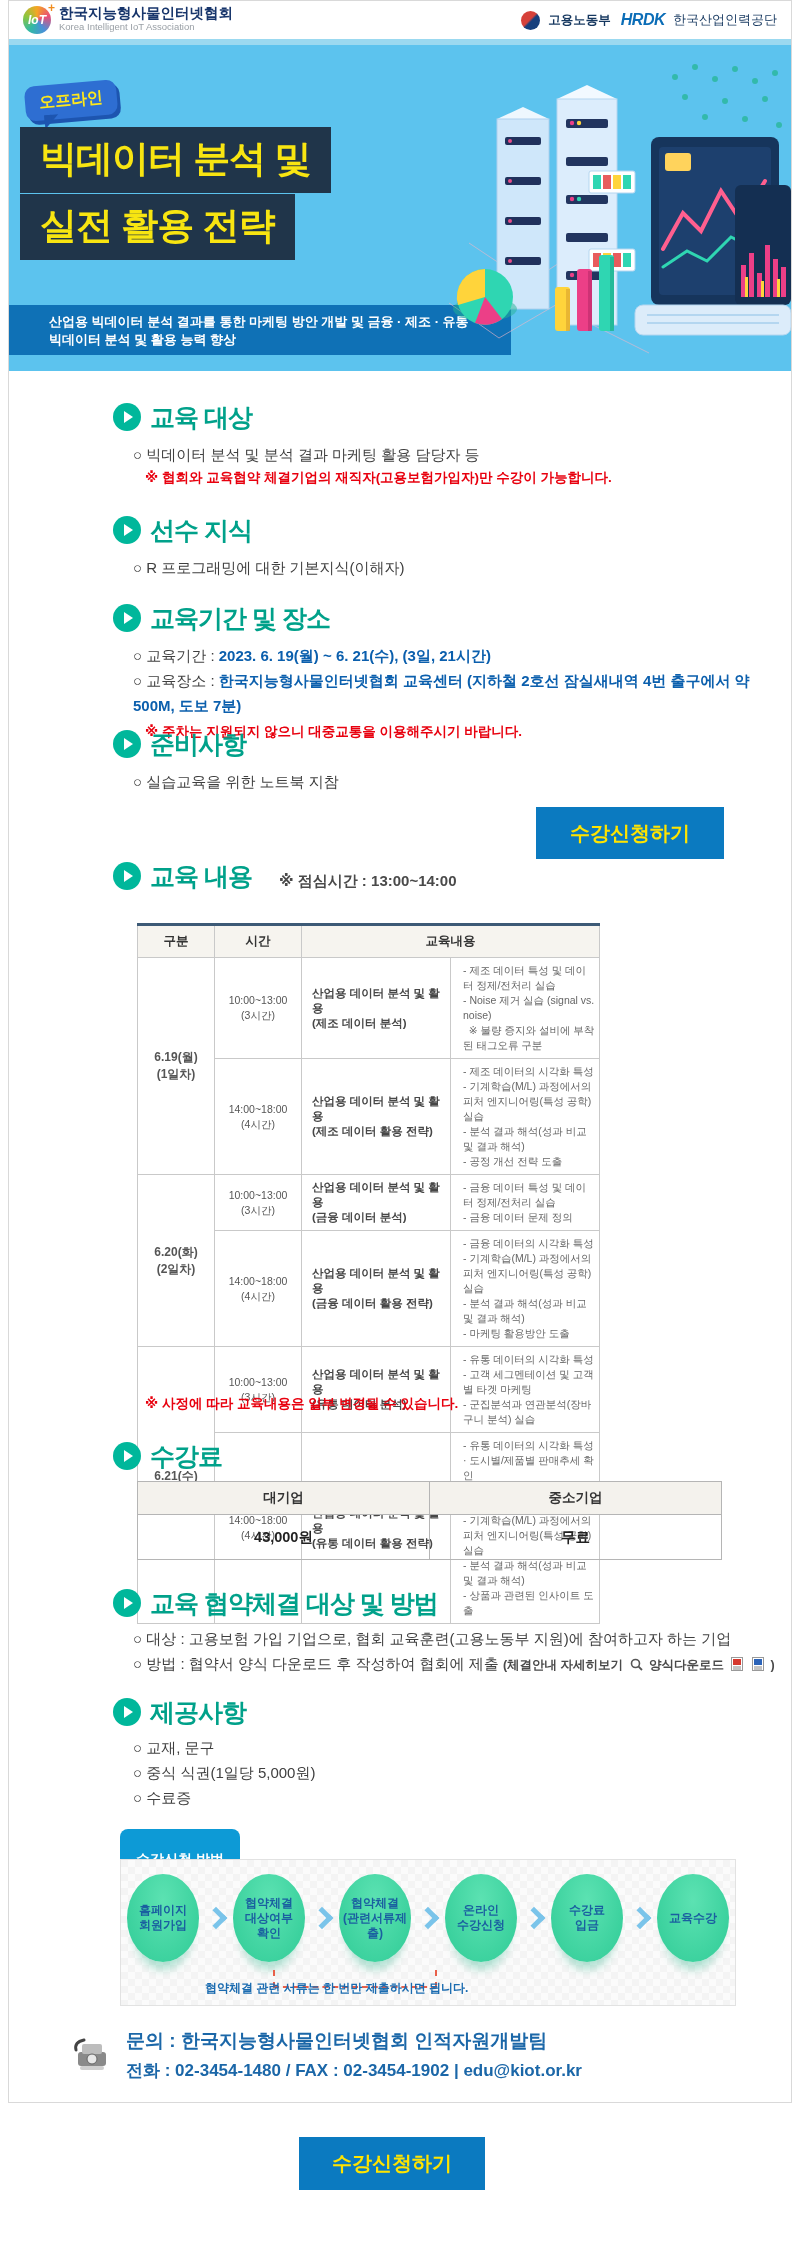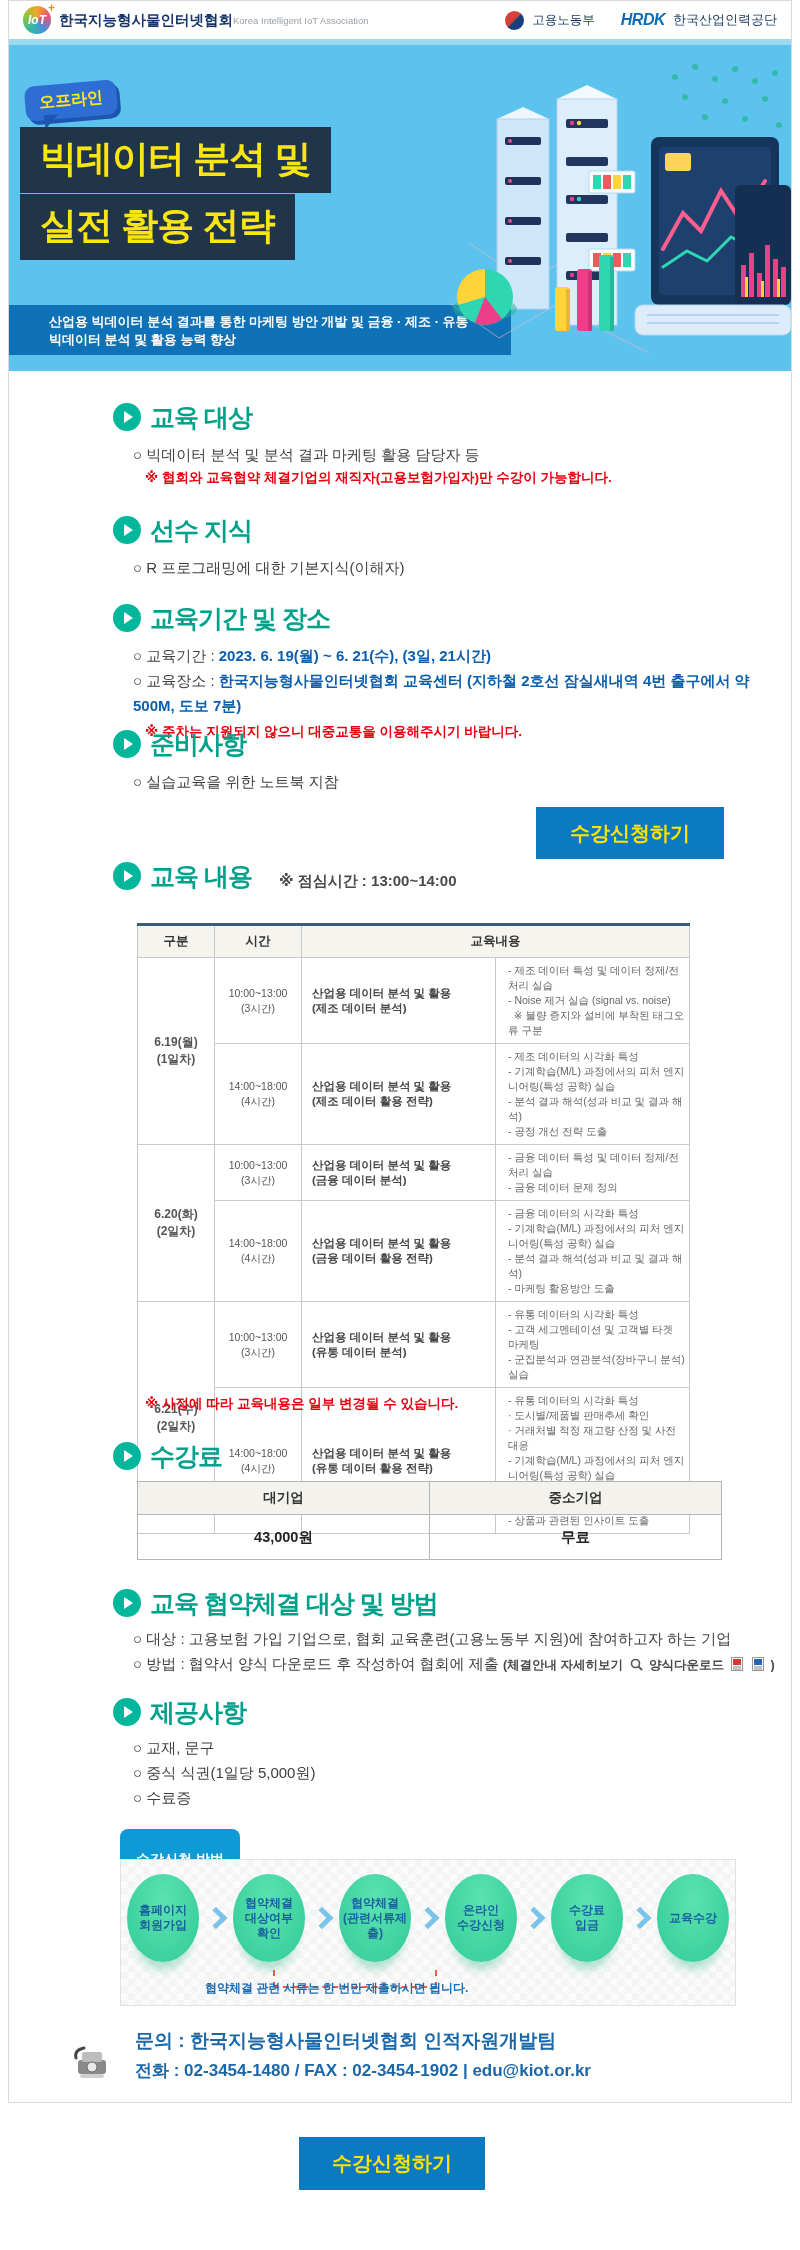--- a/index.html
+++ b/index.html
@@ -8,27 +8,27 @@
   .card{position:absolute;left:8px;top:0;width:784px;height:2103px;
         border:1px solid #d9d9d9;box-sizing:border-box;background:#fff;}
   
   .hdr{height:38px;display:flex;align-items:center;justify-content:space-between;padding:0 14px;}
   .hdr-left{display:flex;align-items:center;gap:8px;}
   .org-logo{width:28px;height:28px;border-radius:50%;position:relative;flex:0 0 auto;
             background:conic-gradient(#f5a623,#e94e77,#4a90d9,#32b9a5,#8cc63f,#f5a623);
             display:flex;align-items:center;justify-content:center;}
   .org-logo b{color:#fff;font-size:12px;font-style:italic;}
   .org-logo i{position:absolute;right:-4px;top:-5px;color:#f08c1e;font-size:12px;font-weight:bold;font-style:normal;}
-  .org-names{display:flex;flex-direction:row;line-height:13px;}
+  .org-names{display:flex;flex-direction:column;line-height:13px;}
   .org-kr{color:#17356b;font-weight:bold;font-size:14.5px;}
   .org-en{color:#9aa0a6;font-size:9.5px;}
   .hdr-right{display:flex;align-items:center;gap:8px;}
   .moel{width:19px;height:19px;border-radius:50%;
         background:linear-gradient(135deg,#d6413a 46%,#163f7d 54%);}
-  .moel-t{color:#15375f;font-weight:normal;font-size:12.5px;margin-right:18px;}
+  .moel-t{color:#15375f;font-weight:bold;font-size:12.5px;margin-right:2px;}
   .hrdk{color:#0b6db7;font-weight:bold;font-style:italic;font-size:16px;letter-spacing:-.5px;}
   .hrdk-t{color:#15375f;font-weight:normal;font-size:13px;}
   .subbar{height:6px;background:#9bd9f0;}
   
   .hero{position:relative;height:326px;background:#5cc3ee;overflow:hidden;}
   .badge{position:absolute;left:16px;top:38px;background:#2e6ed2;color:#ffe81a;
          font-weight:bold;font-size:16px;padding:7px 14px;border-radius:10px;
          transform:rotate(-5deg);box-shadow:3px 4px 0 #1d55b0;}
   .badge:after{content:"";position:absolute;left:18px;bottom:-9px;border:7px solid transparent;
          border-top-color:#1d55b0;border-left-color:#1d55b0;}
@@ -51,21 +51,21 @@
   .note{margin-left:32px;color:#e8000e;font-weight:bold;font-size:13.5px;line-height:21px;}
   .blue{color:#0b5fad;font-weight:bold;}
   .pre{white-space:pre-line;}
   .btn{background:#0b7ac0;color:#ffe400;font-weight:bold;font-size:20px;
        display:flex;align-items:center;justify-content:center;cursor:pointer;border:none;}
   #btn-top{position:absolute;left:527px;top:434px;width:188px;height:52px;}
   #btn-bottom{position:absolute;left:299px;top:2137px;width:186px;height:53px;}
   
   #sec-curriculum{top:486px;}
   .lunch{margin-left:18px;color:#4a4a4a;font-size:15px;font-weight:bold;align-self:flex-end;padding-bottom:2px;}
-  .ctable{position:absolute;left:128px;top:550px;width:553px;border-collapse:collapse;table-layout:fixed;}
+  .ctable{position:absolute;left:128px;top:550px;width:463px;border-collapse:collapse;table-layout:fixed;}
   .ctable th,.ctable td{border:1px solid #c9c9c9;}
   .ctable thead th{background:#f6f4ef;color:#333;font-size:12.5px;font-weight:bold;height:29px;border-top:3px solid #3d5a76;}
   .c-day{width:74px;text-align:center;font-weight:bold;color:#555;font-size:12px;line-height:17px;}
   .c-time{width:84px;text-align:center;color:#555;font-size:10.5px;line-height:15px;}
   .c-course{width:157px;color:#474747;font-weight:bold;font-size:11.5px;line-height:15px;padding:5px 4px 5px 10px;}
   .c-details{color:#666;font-size:10.5px;line-height:15px;padding:5px 4px 5px 12px;}
   #curr-note{position:absolute;left:136px;top:1020px;}
   
   #sec-fee{top:1066px;}
   .ftable{position:absolute;left:128px;top:1108px;width:585px;border-collapse:collapse;table-layout:fixed;}
@@ -88,21 +88,21 @@
      background:radial-gradient(ellipse at 50% 30%,#5ce2b2,#2fcb96);
      box-shadow:0 15px 9px -7px rgba(47,180,140,.35);
      display:flex;align-items:center;justify-content:center;text-align:center;
      color:#1a5fa0;font-weight:bold;font-size:12px;line-height:15px;white-space:pre-line;}
   .chev{width:11px;height:11px;border-top:5px solid #7ac4ea;border-right:5px solid #7ac4ea;
      transform:rotate(45deg);flex:0 0 auto;margin:0 2px;}
   .bracket{position:absolute;left:152px;top:110px;width:160px;height:16px;
      border-left:2px dashed #e8604a;border-right:2px dashed #e8604a;border-bottom:2px dashed #e8604a;}
   .flow-note{position:absolute;left:84px;top:116px;color:#1a6bb0;font-weight:bold;font-size:12px;top:120px;}
   
-  .contact{position:absolute;left:63px;top:1655px;display:flex;gap:23px;align-items:flex-end;}
+  .contact{position:absolute;left:63px;top:1655px;display:flex;gap:14px;align-items:center;}
   .contact-lines{display:flex;flex-direction:column;gap:5px;}
   .contact-l1{color:#1b67a8;font-weight:bold;font-size:19px;}
   .contact-l2{color:#1b67a8;font-weight:bold;font-size:17px;}
 </style>
 </head>
 <body>
 
 <div class="card">
 
   <div class="hdr">

